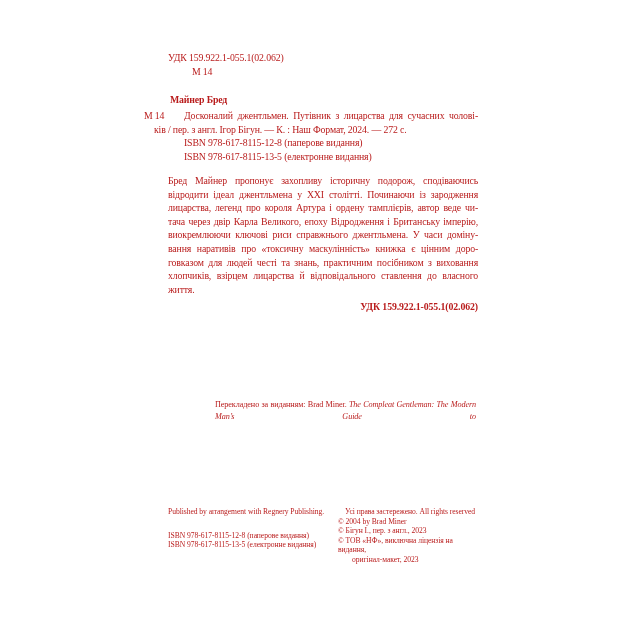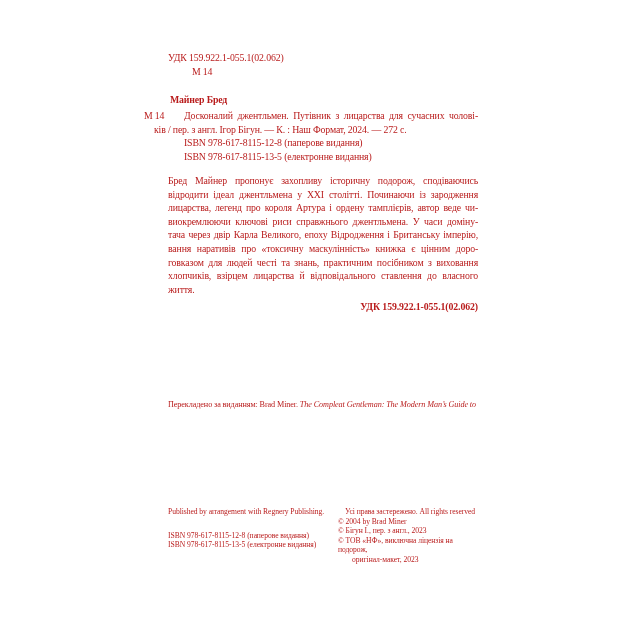--- a/index.html
+++ b/index.html
@@ -33,21 +33,21 @@
   
   .annotation{left:168px;top:174px;width:310px;word-spacing:-1px;}
   .jline{text-align:justify;text-align-last:justify;}
   .lline{text-align:left;}
 
   
   .udc-bottom{left:168px;top:300px;width:310px;text-align:right;font-weight:bold;letter-spacing:-0.1px;}
 
   
   .source-note{left:168px;top:399px;width:308px;font-size:8.2px;line-height:12px;letter-spacing:-0.1px;word-spacing:-0.8px;}
-  .source-l1{text-align:justify;text-align-last:justify;}
+  .source-l1{text-align:justify;text-align-last:justify;margin-left:47px;}
   .italic{font-style:italic;}
 
   
   .imprint{font-size:7.6px;line-height:9.5px;letter-spacing:-0.05px;}
   .imp-left{left:168px;top:507px;width:165px;}
   .imp-left .isbn-block{margin-top:14px;}
   .imp-right{left:338px;top:507px;width:142px;}
   .imp-right .rights{padding-left:7px;}
   .imp-right .cont{padding-left:14px;}
 </style>
@@ -70,22 +70,22 @@
     </div>
     <div class="card-l2">ків / пер. з англ. Ігор Бігун. — К. : Наш Формат, 2024. — 272 с.</div>
     <div class="card-isbn">ISBN 978-617-8115-12-8 (паперове видання)</div>
     <div class="card-isbn">ISBN 978-617-8115-13-5 (електронне видання)</div>
   </div>
 
   <div class="abs t annotation">
     <div class="jline">Бред Майнер пропонує захопливу історичну подорож, сподіваючись</div>
     <div class="jline">відродити ідеал джентльмена у XXI столітті. Починаючи із зародження</div>
     <div class="jline">лицарства, легенд про короля Артура і ордену тамплієрів, автор веде чи-</div>
+    <div class="jline">тача через двір Карла Великого, епоху Відродження і Британську імперію,</div>
     <div class="jline">виокремлюючи ключові риси справжнього джентльмена. У часи доміну-</div>
-    <div class="jline">тача через двір Карла Великого, епоху Відродження і Британську імперію,</div>
     <div class="jline">вання наративів про «токсичну маскулінність» книжка є цінним доро-</div>
     <div class="jline">говказом для людей честі та знань, практичним посібником з виховання</div>
     <div class="jline">хлопчиків, взірцем лицарства й відповідального ставлення до власного</div>
     <div class="lline">життя.</div>
   </div>
 
   <div class="abs t udc-bottom">УДК 159.922.1-055.1(02.062)</div>
 
   <div class="abs source-note">
     <div class="source-l1"><span>Перекладено за виданням: Brad Miner. </span><span class="italic">The Compleat Gentleman: The Modern Man’s Guide to</span></div>
@@ -96,17 +96,17 @@
     <div class="isbn-block">
       <div>ISBN 978-617-8115-12-8 (паперове видання)</div>
       <div>ISBN 978-617-8115-13-5 (електронне видання)</div>
     </div>
   </div>
 
   <div class="abs imprint imp-right">
     <div class="rights">Усі права застережено. All rights reserved</div>
     <div>© 2004 by Brad Miner</div>
     <div>© Бігун І., пер. з англ., 2023</div>
-    <div>© ТОВ «НФ», виключна ліцензія на подорож,</div>
+    <div>© ТОВ «НФ», виключна ліцензія на видання,</div>
     <div class="cont">оригінал-макет, 2023</div>
   </div>
 
 </div>
 
 </body></html>

